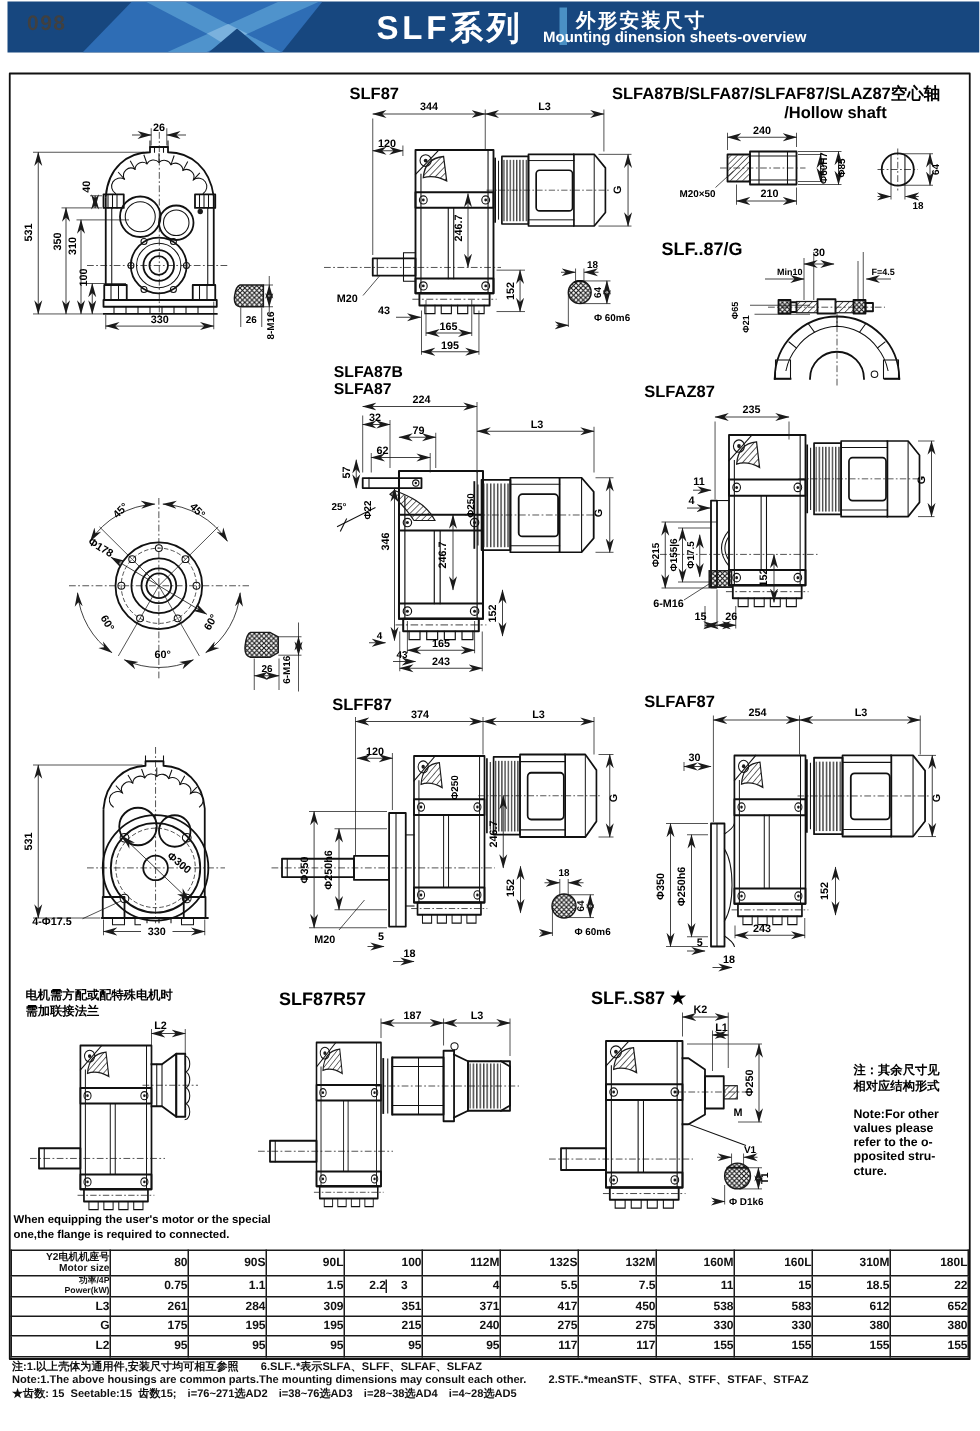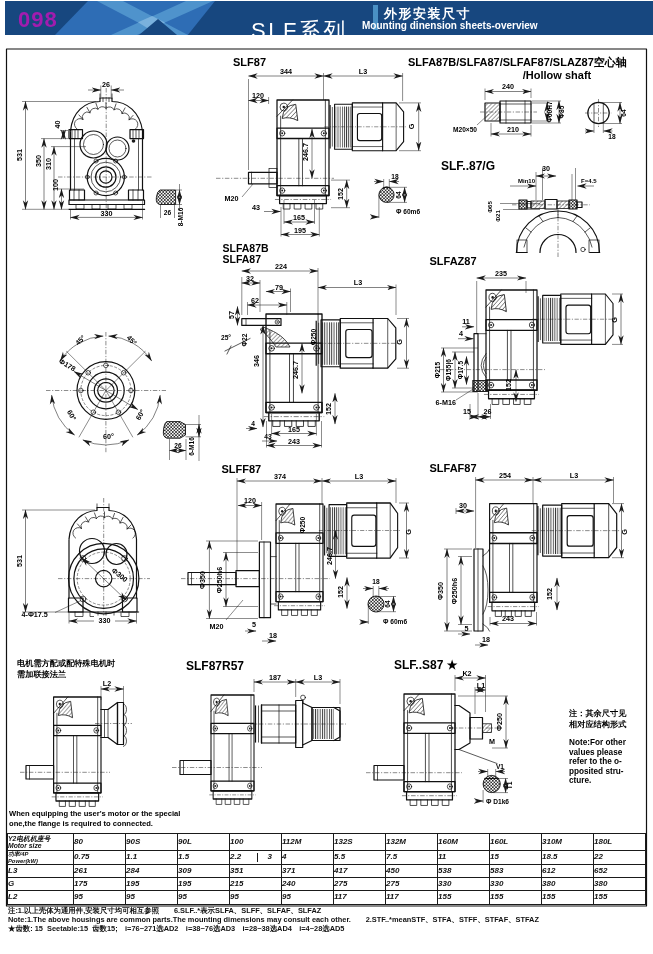--- a/index.html
+++ b/index.html
@@ -1,39 +1,39 @@
 <!DOCTYPE html>
 <html><head>
 <meta charset="utf-8">
 <style>
 html,body{margin:0;padding:0;background:#fff;}
 body{width:653px;height:954px;position:relative;font-family:"Liberation Sans",sans-serif;overflow:hidden;}
 .abs{position:absolute;}
 #tbl{position:absolute;left:7px;top:833px;width:638px;border-collapse:collapse;table-layout:fixed;}
-#tbl td{border:1.1px solid #1a1a1a;text-align:left;vertical-align:middle;padding:0;font-weight:bold;color:#111;font-size:8px;line-height:1.05;font-style:italic;}
+#tbl td{border:1.1px solid #1a1a1a;text-align:right;vertical-align:middle;padding:0;font-weight:bold;color:#111;font-size:8px;line-height:1.05;}
 .nt{position:absolute;font-weight:bold;color:#111;font-size:7.4px;white-space:pre;}
 </style>
 </head>
 <body>
 
 <div class="abs" style="left:5px;top:1px;width:648px;height:34px;background:#17477f;"></div>
 
 <div class="abs" style="left:55px;top:1px;width:160px;height:34px;background:#2e6db5;clip-path:polygon(0% 100%,20.6% 0%,100% 0%,83% 100%);"></div>
 
 <div class="abs" style="left:97px;top:1px;width:91px;height:34px;background:#4f93cc;clip-path:polygon(0% 0%,28.6% 0%,100% 100%,71.4% 100%);"></div>
 
 <div class="abs" style="left:111px;top:1px;width:102px;height:34px;background:#4f93cc;clip-path:polygon(73.5% 0%,100% 0%,25.5% 100%,0% 100%);"></div>
 
 <div class="abs" style="left:138px;top:16px;width:27px;height:14px;background:#7ab1dd;clip-path:polygon(52% 0%,100% 46%,46% 100%,0% 45%);"></div>
 
 <div class="abs" style="left:139px;top:19px;width:38px;height:16px;background:#17477f;clip-path:polygon(0% 100%,50% 0%,100% 100%);"></div>
 
-<div class="abs" style="left:18px;top:7px;color:#a21caf;font-size:22px;font-weight:bold;letter-spacing:1px;">098</div>
-
-<div class="abs" style="left:251px;top:4px;color:#fff;font-size:22px;font-weight:normal;letter-spacing:2.5px;margin-top:12px;">SLF系列</div>
+<div class="abs" style="left:18px;top:7px;color:#404040;font-size:14px;font-weight:bold;letter-spacing:1px;">098</div>
+
+<div class="abs" style="left:251px;top:4px;color:#fff;font-size:22px;font-weight:bold;letter-spacing:2.5px;">SLF系列</div>
 
 <div class="abs" style="left:373px;top:5px;width:5px;height:25px;background:#4a90c4;"></div>
 
 <div class="abs" style="left:384px;top:5px;color:#fff;font-size:13px;font-weight:bold;letter-spacing:1.5px;">外形安装尺寸</div>
 
 <div class="abs" style="left:362px;top:20px;color:#fff;font-size:10px;font-weight:bold;">Mounting dinension sheets-overview</div>
 
 <svg class="abs" style="left:0;top:0" width="653" height="954" viewBox="0 0 653 954">
 <defs>
 <marker id="ar" viewBox="0 0 12 8" refX="11" refY="4" markerWidth="10" markerHeight="6.7" orient="auto-start-reverse" markerUnits="userSpaceOnUse">

